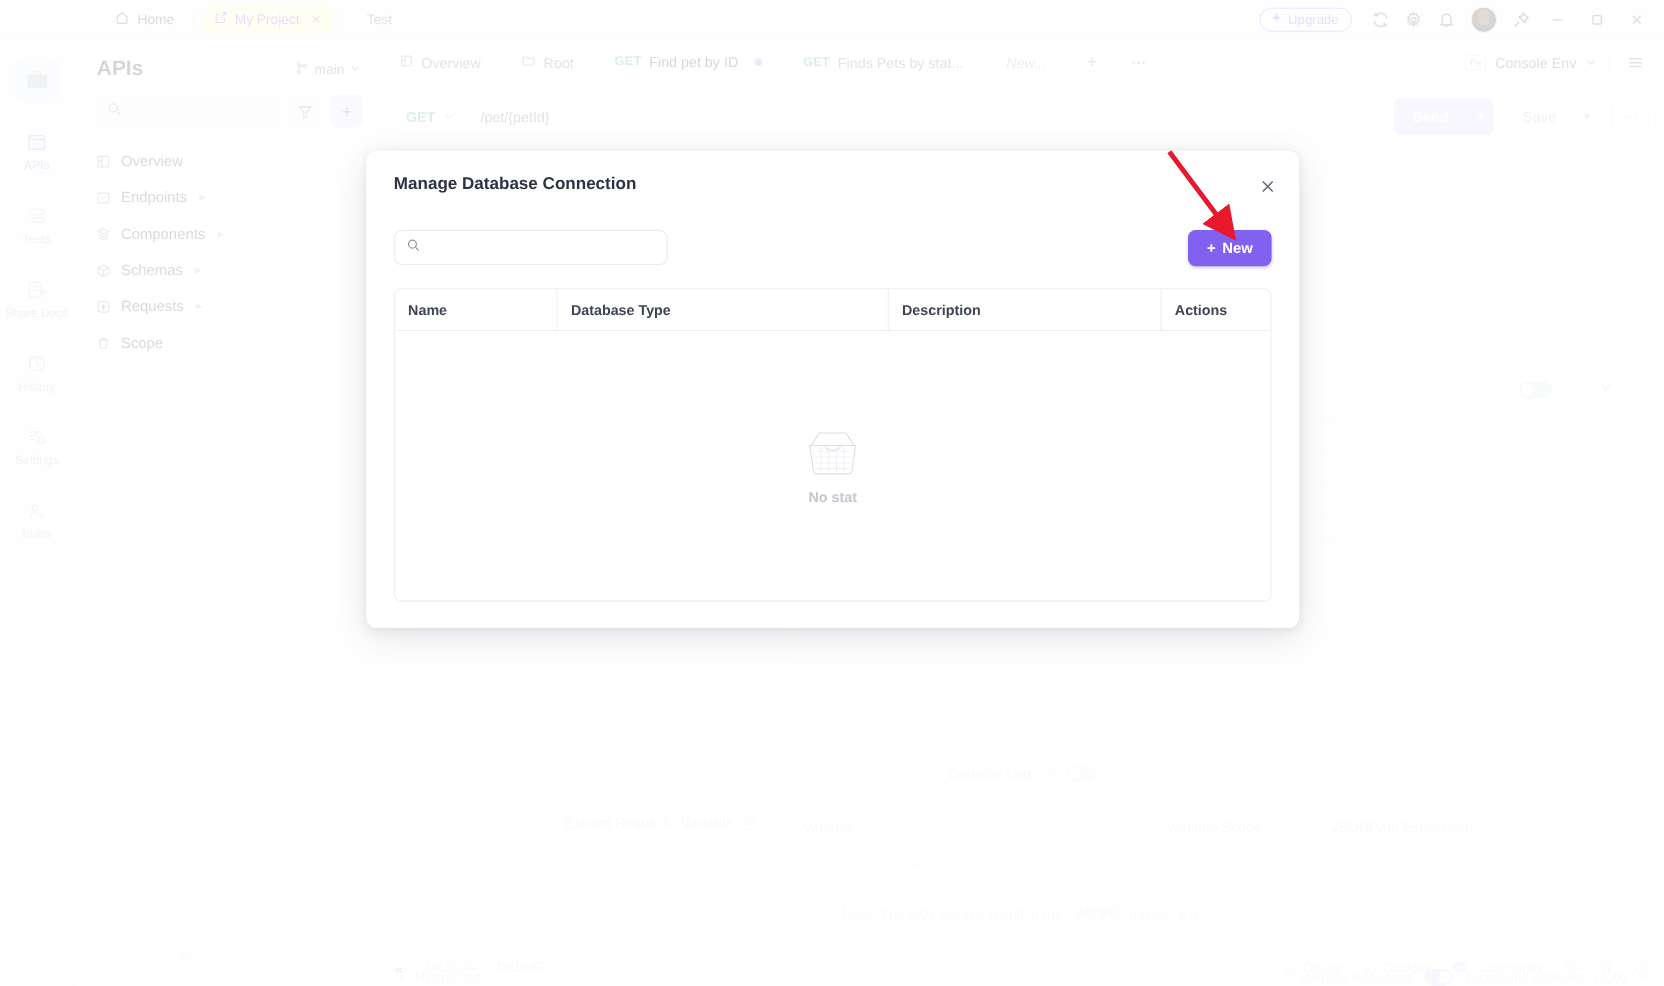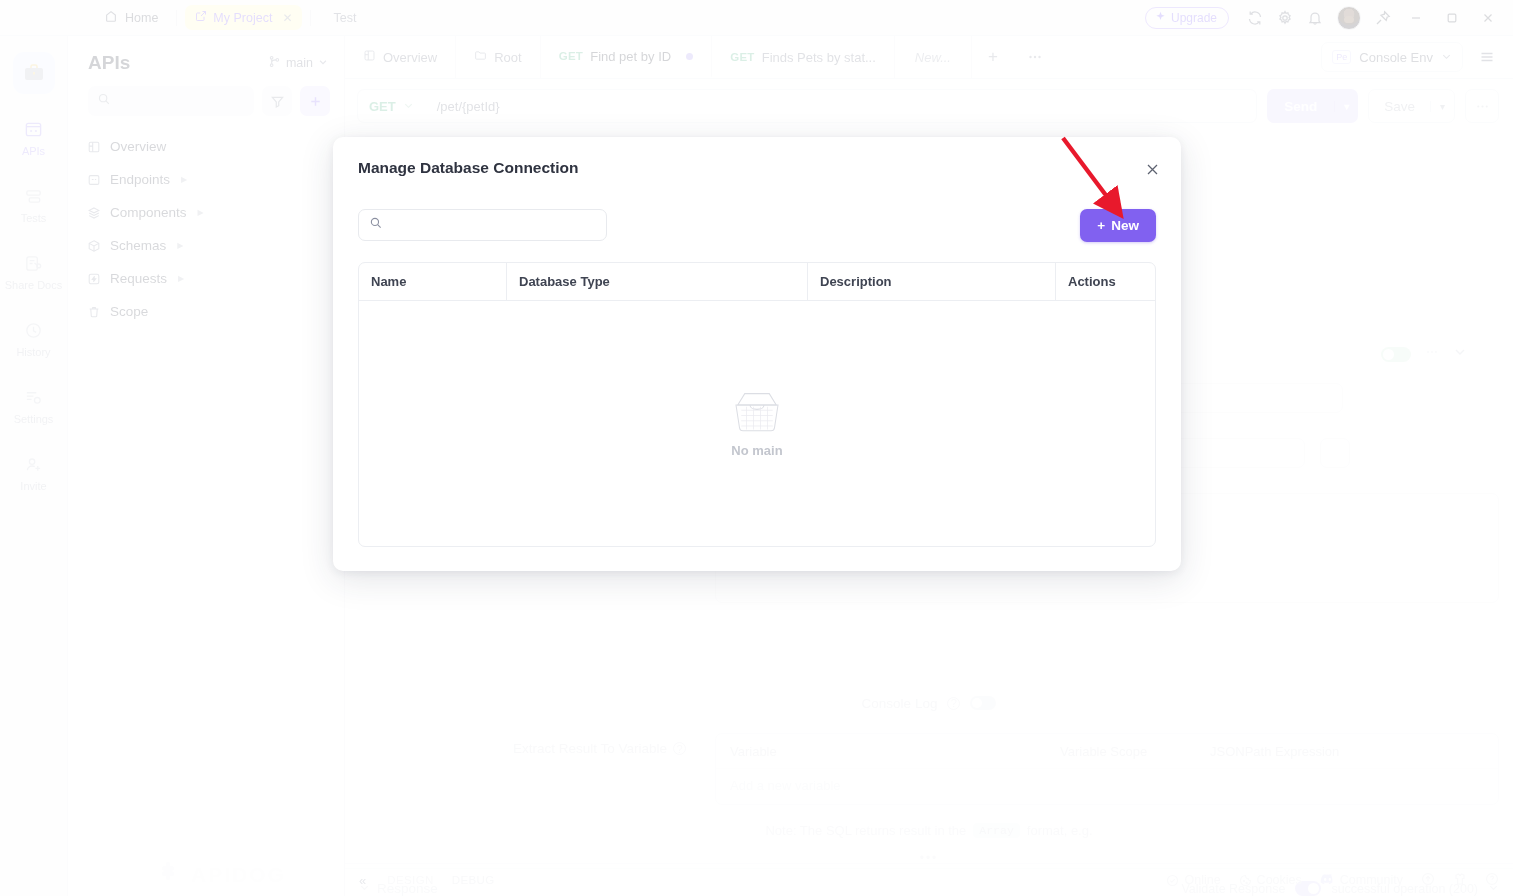--- a/index.html
+++ b/index.html
@@ -806,21 +806,21 @@
       <div class="tbl-body">
         <span>
           <svg width="56" height="46" viewBox="0 0 64 52" fill="none" stroke="#dcdee4" stroke-width="1.2">
             <path d="M10 18L18 5h28l8 13z"></path>
             <path d="M8 18h48l-4 26a4 4 0 0 1-4 3.5H16a4 4 0 0 1-4-3.5z"></path>
             <path d="M24 18c0 3 3.6 5 8 5s8-2 8-5"></path>
             <path d="M14 24h36M14 30h36M14 36h36M14 42h36" stroke="#e9eaef" stroke-width=".8"></path>
             <path d="M20 20v26M28 20v26M36 20v26M44 20v26" stroke="#e9eaef" stroke-width=".8"></path>
           </svg>
         </span>
-        <span class="nodata-txt">No main</span>
+        <span class="nodata-txt">No stat</span>
       </div>
     </div>
   </div>
 
   <div class="arrow">
     <svg width="80" height="90" viewBox="0 0 80 90">
       <defs>
         <marker id="ah" markerWidth="7" markerHeight="7" refX="2.2" refY="3.5" orient="auto">
           <path d="M0,0 L7,3.5 L0,7 Z" fill="#e8192c"></path>
         </marker>

